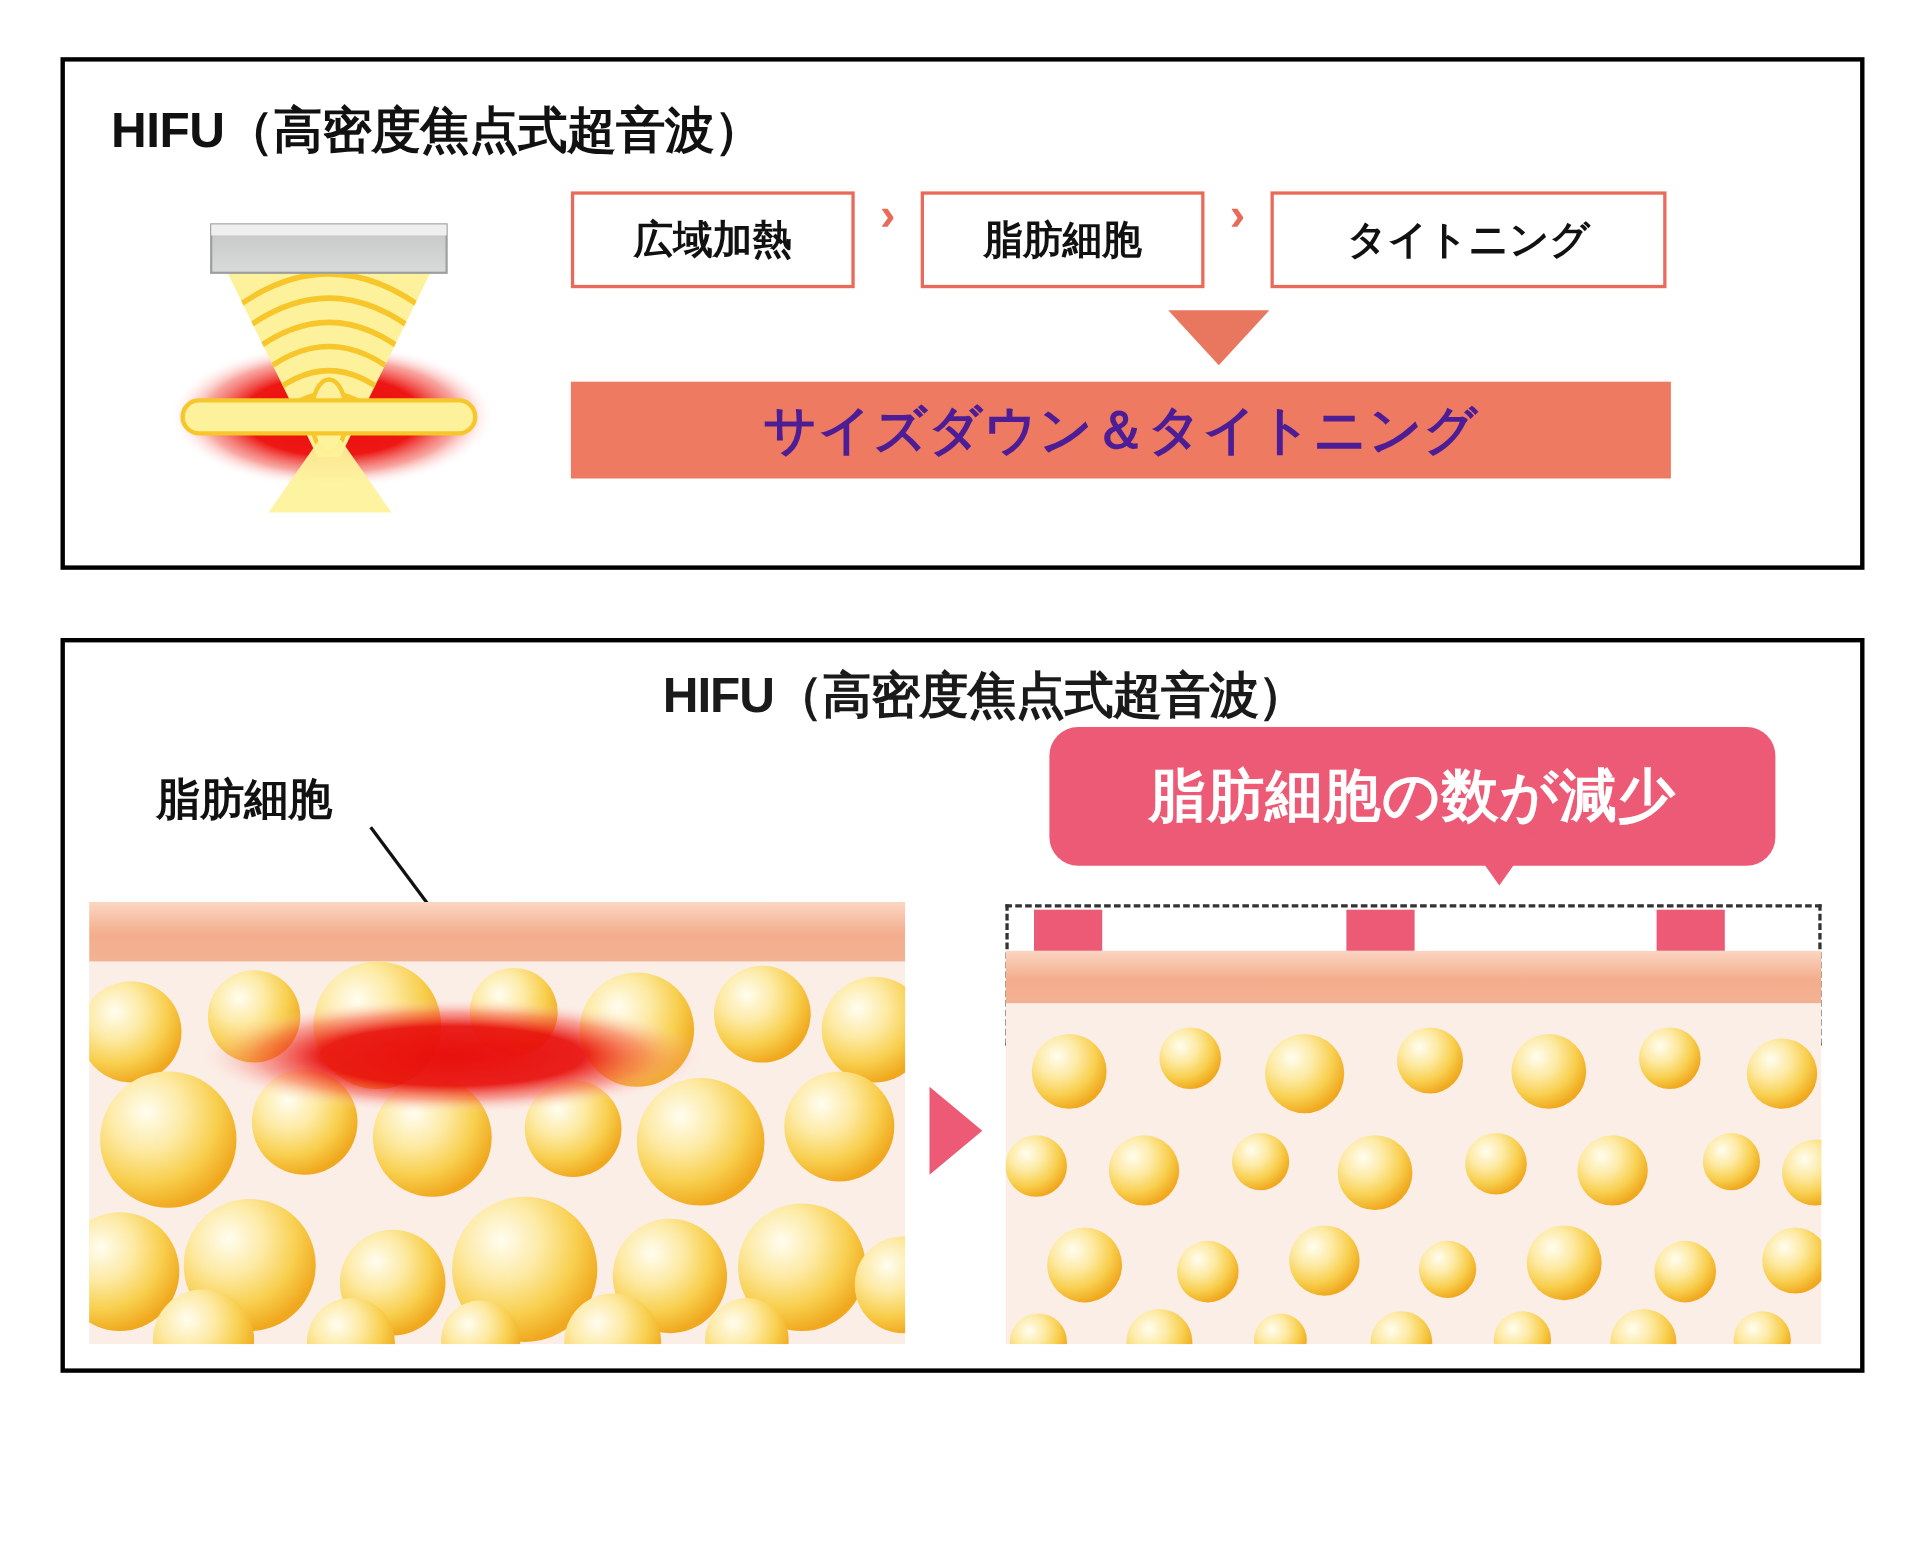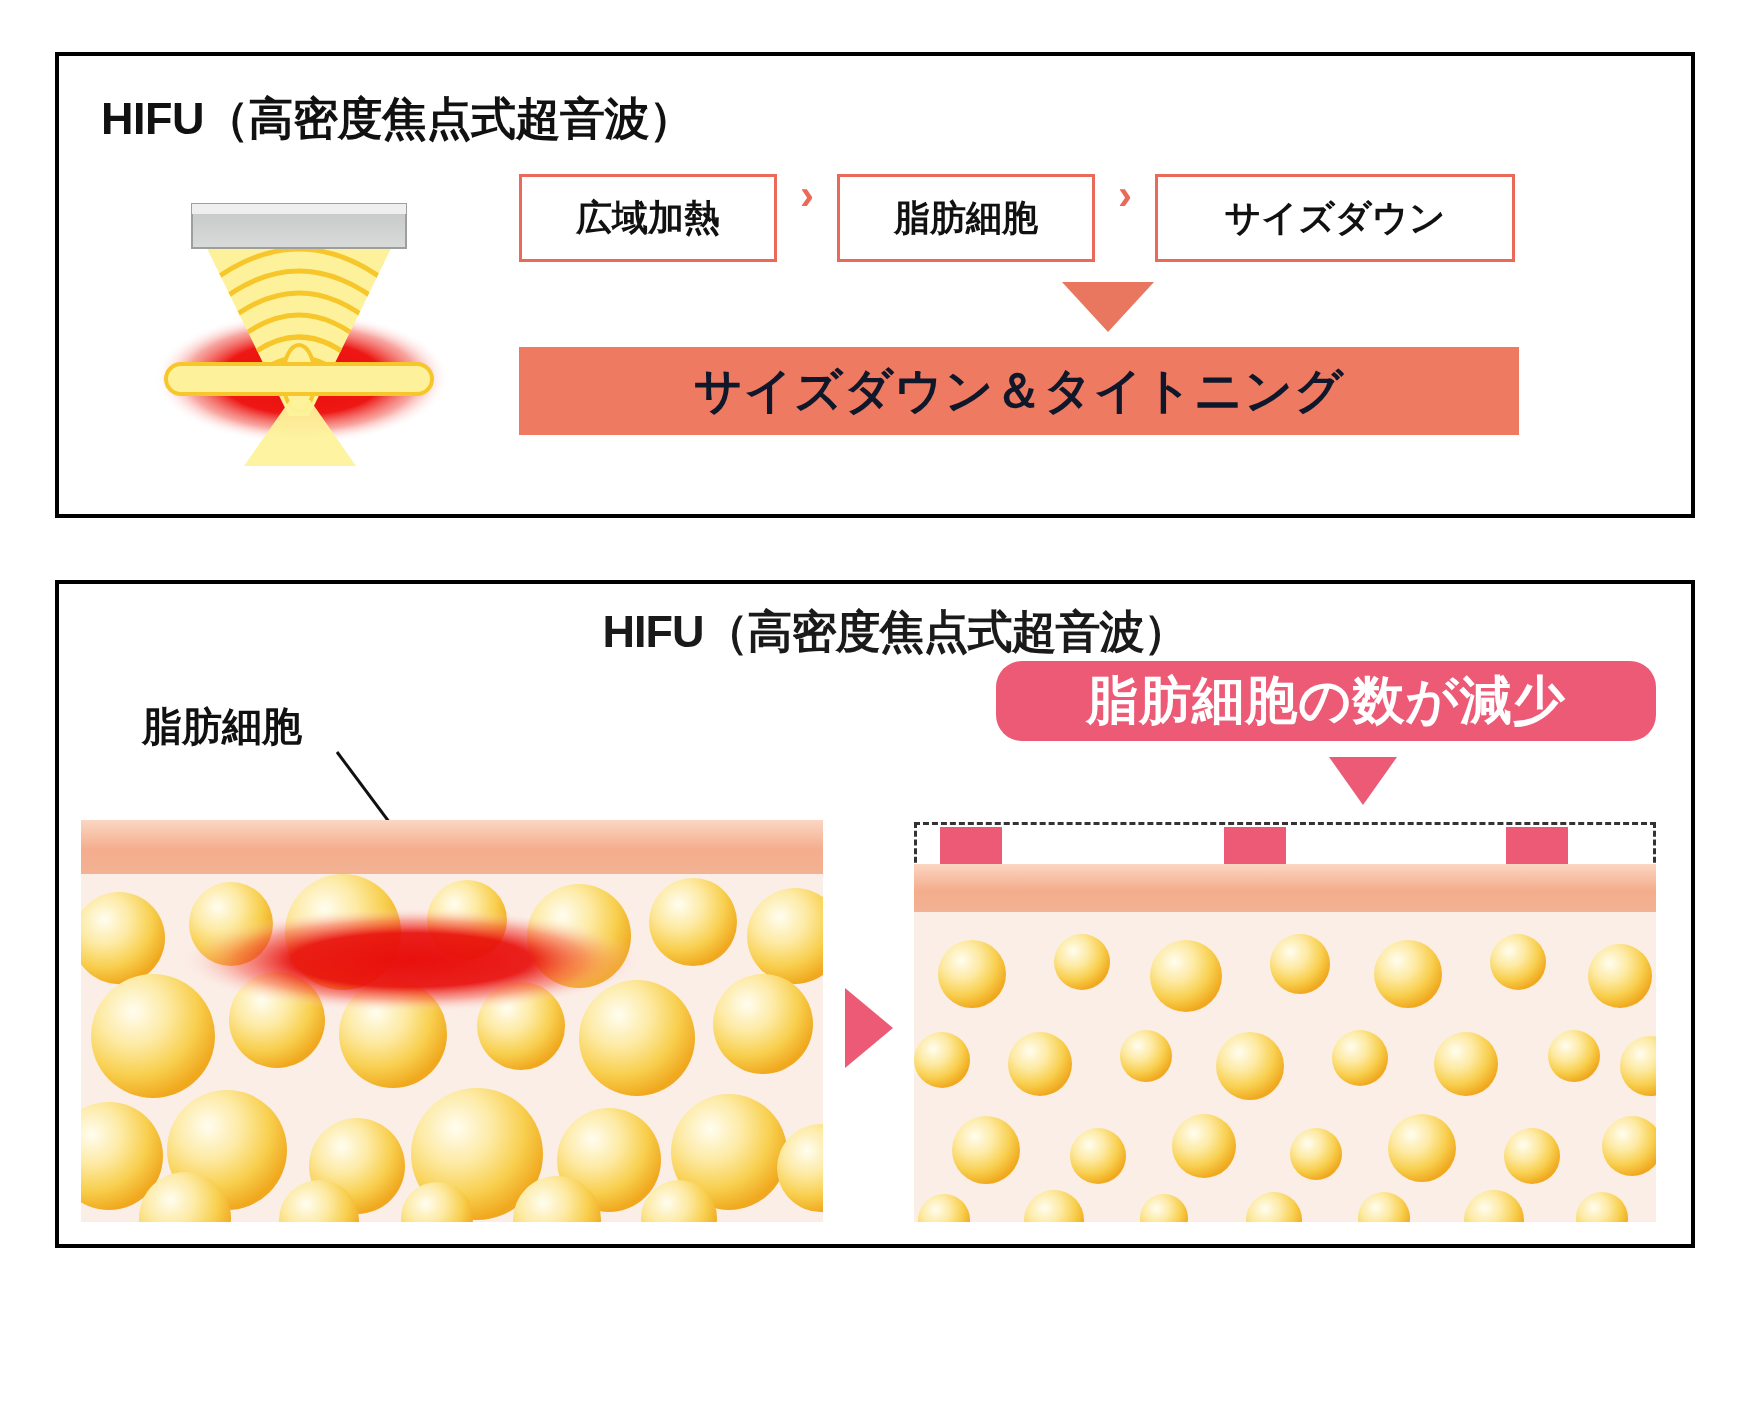--- a/index.html
+++ b/index.html
@@ -100,21 +100,21 @@
   }
 
   .banner {
     position: absolute;
     left: 460px; top: 291px;
     width: 1000px; height: 88px;
     background: #ef7a62;
     display: flex;
     align-items: center;
     justify-content: center;
-    color: #0f172a;
+    color: #4c1d95;
     font-size: 48px;
     font-weight: 700;
     letter-spacing: 1px;
     white-space: nowrap;
   }
 
   
   #fat-label {
     position: absolute;
     left: 83px; top: 115px;
@@ -148,32 +148,31 @@
     left: 786px; top: 404px;
     width: 0; height: 0;
     border-top: 40px solid transparent;
     border-bottom: 40px solid transparent;
     border-left: 48px solid #ec5a76;
   }
 
   .bubble {
     position: absolute;
     left: 895px; top: 77px;
-    width: 660px; height: 80px;
+    width: 660px; height: 126px;
     background: #ec5a76;
     border-radius: 26px;
     display: flex;
     align-items: center;
     justify-content: center;
     color: #ffffff;
     font-size: 52px;
     font-weight: 700;
     letter-spacing: 1px;
     white-space: nowrap;
-    margin-left: 42px;
   }
   .bubble-tail {
     position: absolute;
     left: 1270px; top: 173px;
     width: 0; height: 0;
     border-left: 34px solid transparent;
     border-right: 34px solid transparent;
     border-top: 48px solid #ec5a76;
   }
 
@@ -267,21 +266,21 @@
 
         <path d="M156 234 L176 234 L222 300 L110 300 Z" fill="#fdf29b" opacity="0.95"></path>
       </svg>
     </div>
 
     <div class="flow-row">
       <div class="flow-box b1">広域加熱</div>
       <div class="chev">›</div>
       <div class="flow-box b2">脂肪細胞</div>
       <div class="chev">›</div>
-      <div class="flow-box b3">サイズダウン</div>
+      <div class="flow-box b3">タイトニング</div>
     </div>
 
     <div class="down-tri"></div>
 
     <div class="banner">サイズダウン＆タイトニング</div>
   </div>
 
   <div class="panel" id="panel-bot">
 
     <div class="panel-title-bot">HIFU（高密度焦点式超音波）</div>

